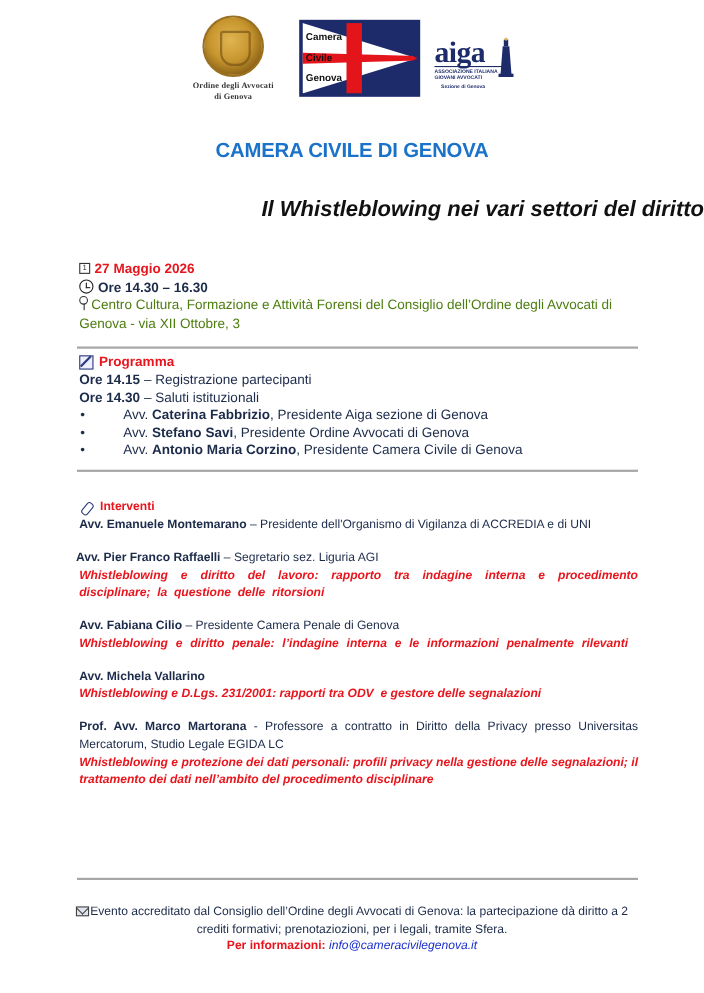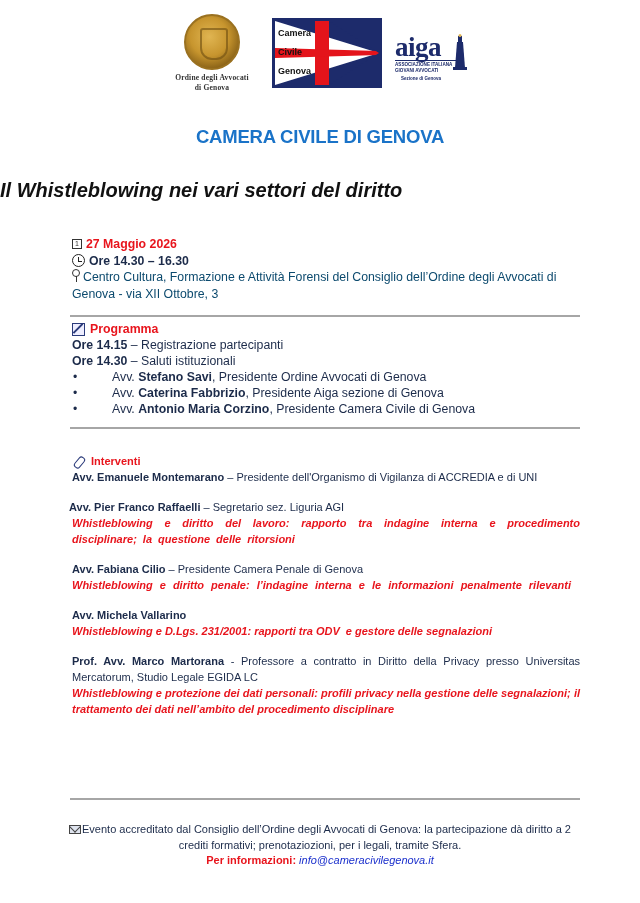--- a/index.html
+++ b/index.html
@@ -20,35 +20,35 @@
   .camera-words { position: absolute; left: 6px; top: 6px; font-family: "Liberation Sans", sans-serif; font-weight: bold; font-size: 9px; line-height: 19px; color: #111; }
   .camera-words .cw1 { display: block; }
 
   .logo-aiga { position: absolute; left: 395px; top: 20px; width: 80px; height: 60px; }
   .aiga-word { font-family: "Liberation Serif", serif; font-weight: bold; font-size: 27px; color: #1d2b6b; line-height: 26px; letter-spacing: -0.5px; }
   .aiga-tower { position: absolute; left: 58px; top: 0px; width: 14px; height: 36px; }
   .aiga-sub { font-size: 4.6px; font-weight: bold; color: #1d2b6b; line-height: 5.5px; border-top: 1px solid #1d2b6b; padding-top: 1px; width: 62px; }
   .aiga-sez { font-size: 4.5px; color: #1d2b6b; margin-top: 3px; padding-left: 6px; font-weight: bold; }
 
   .org-title { position: absolute; top: 126px; left: 0; width: 640px; text-align: center; color: #1a73c8; font-size: 18.5px; font-weight: bold; letter-spacing: -0.2px; }
-  .event-title { position: absolute; top: 179px; left: 0; width: 640px; text-align: left; color: #111; font-size: 20px; font-style: italic; font-weight: bold; }
+  .event-title { position: absolute; top: 179px; left: 0; width: 640px; text-align: right; color: #111; font-size: 20px; font-style: italic; font-weight: bold; }
 
   .info { position: absolute; left: 72px; top: 236px; width: 520px; font-size: 12.3px; line-height: 16.5px; }
   .info .row { display: flex; align-items: center; }
   .date-text { color: #e8151d; font-weight: bold; }
   .time-text { font-weight: bold; color: #1c2b4a; }
   .ico { display: inline-block; margin-right: 4px; }
   .ico-cal { width: 10px; height: 10px; border: 1px solid #333; font-size: 7px; line-height: 8px; text-align: center; color: #333; }
   .ico-clock { width: 13px; height: 13px; border: 1.5px solid #222; border-radius: 50%; position: relative; }
   .ico-clock::before { content: ""; position: absolute; left: 4.5px; top: 1.5px; width: 1.5px; height: 5px; background: #222; }
   .ico-clock::after { content: ""; position: absolute; left: 4.5px; top: 5.5px; width: 4px; height: 1.5px; background: #222; }
   .ico-pin { width: 8px; height: 12px; position: relative; margin-right: 3px; }
   .ico-pin::before { content: ""; position: absolute; left: 0; top: 0; width: 6px; height: 6px; border: 1.2px solid #333; border-radius: 50%; }
   .ico-pin::after { content: ""; position: absolute; left: 3.5px; top: 7px; width: 1.2px; height: 6px; background: #333; }
-  .place { color: #0c4a6e; }
+  .place { color: #4d7c0f; }
 
   .rule { position: absolute; left: 70px; width: 510px; height: 2px; background: #a6a6a6; }
 
   .prog { position: absolute; left: 72px; top: 321px; width: 520px; font-size: 12.3px; line-height: 16px; }
   .sec-head { color: #e8151d; font-weight: bold; display: flex; align-items: center; }
   .ico-note { width: 13px; height: 13px; border: 1.5px solid #2a3a7a; margin-right: 5px; position: relative; background: #eef; }
   .ico-note::after { content: ""; position: absolute; left: 4px; top: -2px; width: 2px; height: 13px; background: #2a3a7a; transform: rotate(45deg); }
   .b { font-weight: bold; }
   .bullet-row { display: flex; }
   .bullet-dot { width: 40px; padding-left: 1px; }
@@ -136,25 +136,25 @@
     <span>Programma</span>
   </div>
   <div>
     <span class="b">Ore 14.15</span><span> – </span><span>Registrazione partecipanti</span>
   </div>
   <div>
     <span class="b">Ore 14.30</span><span> – </span><span>Saluti istituzionali</span>
   </div>
   <div class="bullet-row">
     <span class="bullet-dot"></span>
-    <span><span>Avv. </span><span class="b">Stefano Savi</span><span>, Presidente Ordine Avvocati di Genova</span></span>
+    <span><span>Avv. </span><span class="b">Caterina Fabbrizio</span><span>, Presidente Aiga sezione di Genova</span></span>
   </div>
   <div class="bullet-row">
     <span class="bullet-dot"></span>
-    <span><span>Avv. </span><span class="b">Caterina Fabbrizio</span><span>, Presidente Aiga sezione di Genova</span></span>
+    <span><span>Avv. </span><span class="b">Stefano Savi</span><span>, Presidente Ordine Avvocati di Genova</span></span>
   </div>
   <div class="bullet-row">
     <span class="bullet-dot"></span>
     <span><span>Avv. </span><span class="b">Antonio Maria Corzino</span><span>, Presidente Camera Civile di Genova</span></span>
   </div>
 </div>
 
 <div class="rule" style="top:427px"></div>
 
 <div class="interv">

